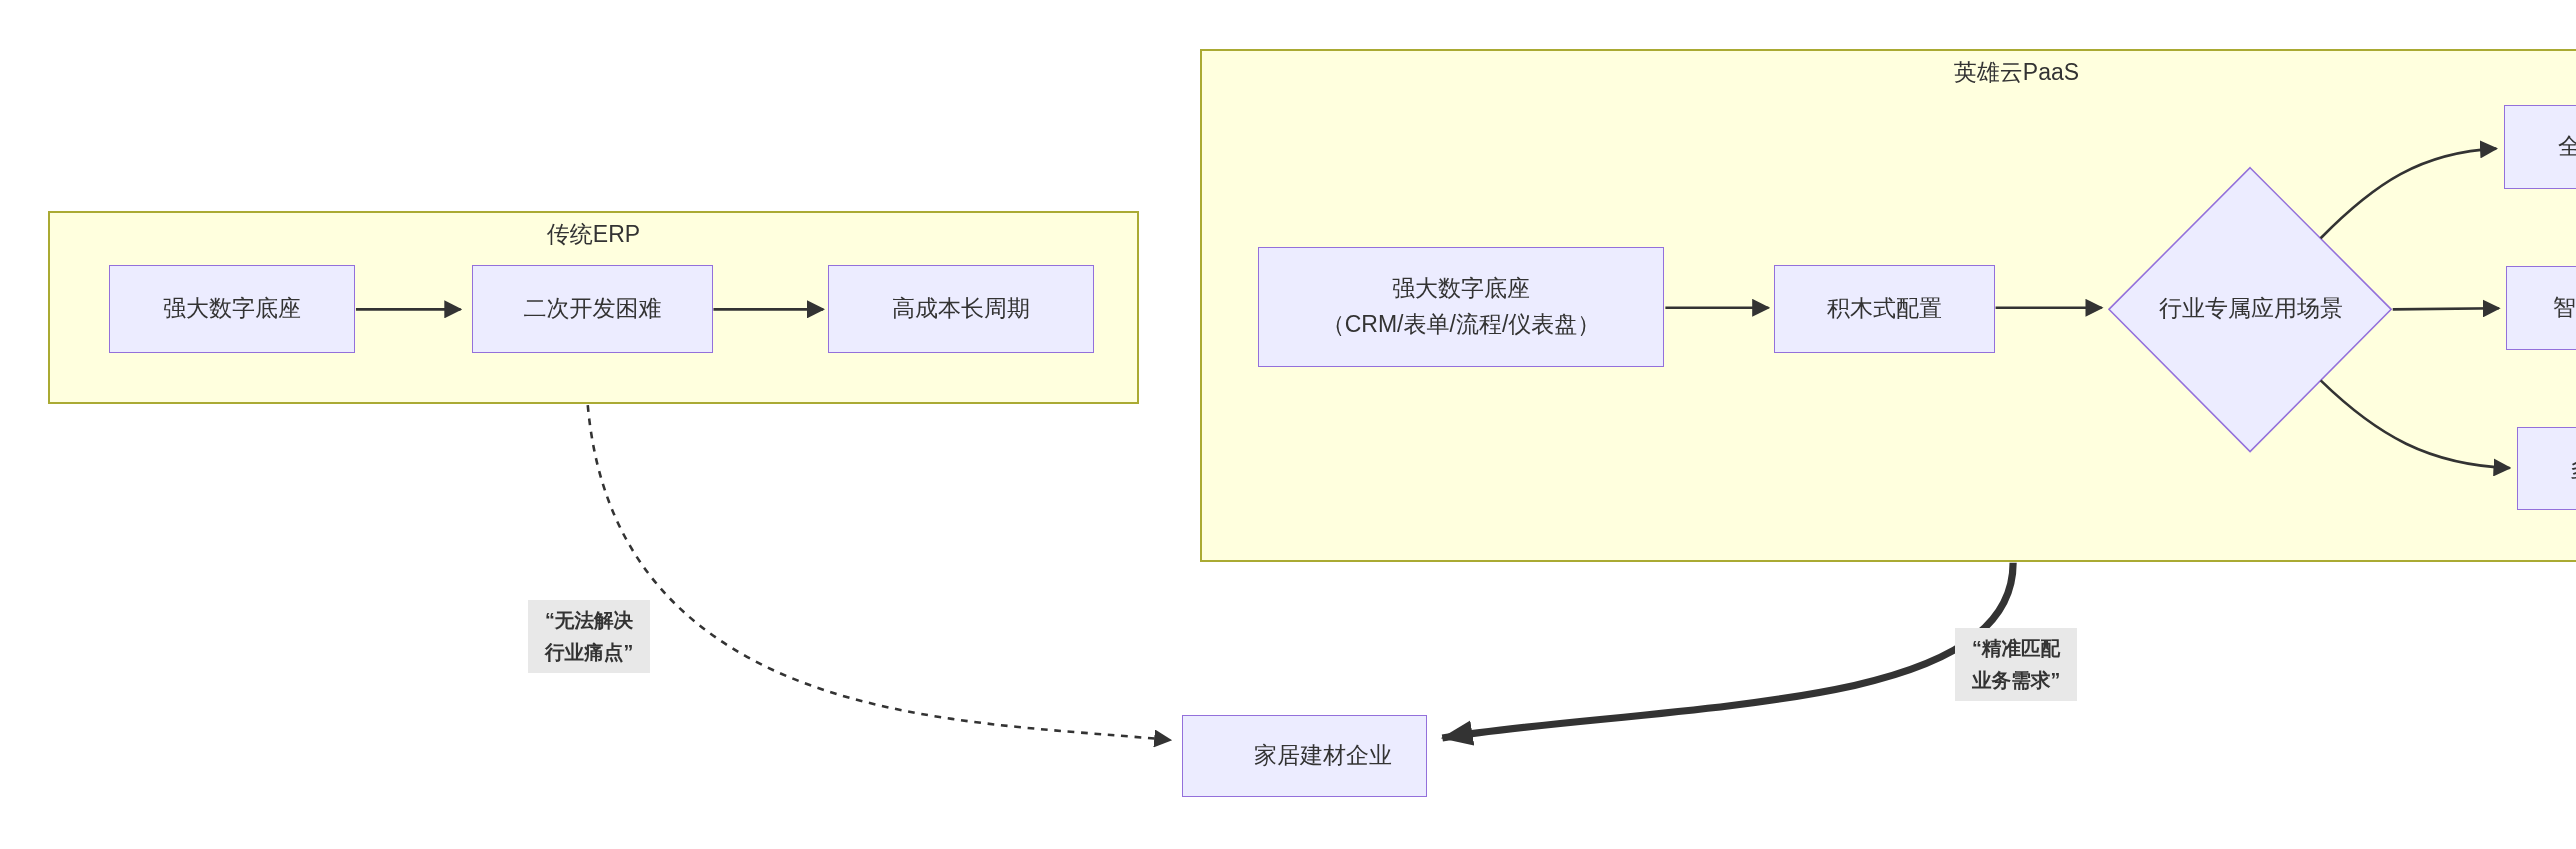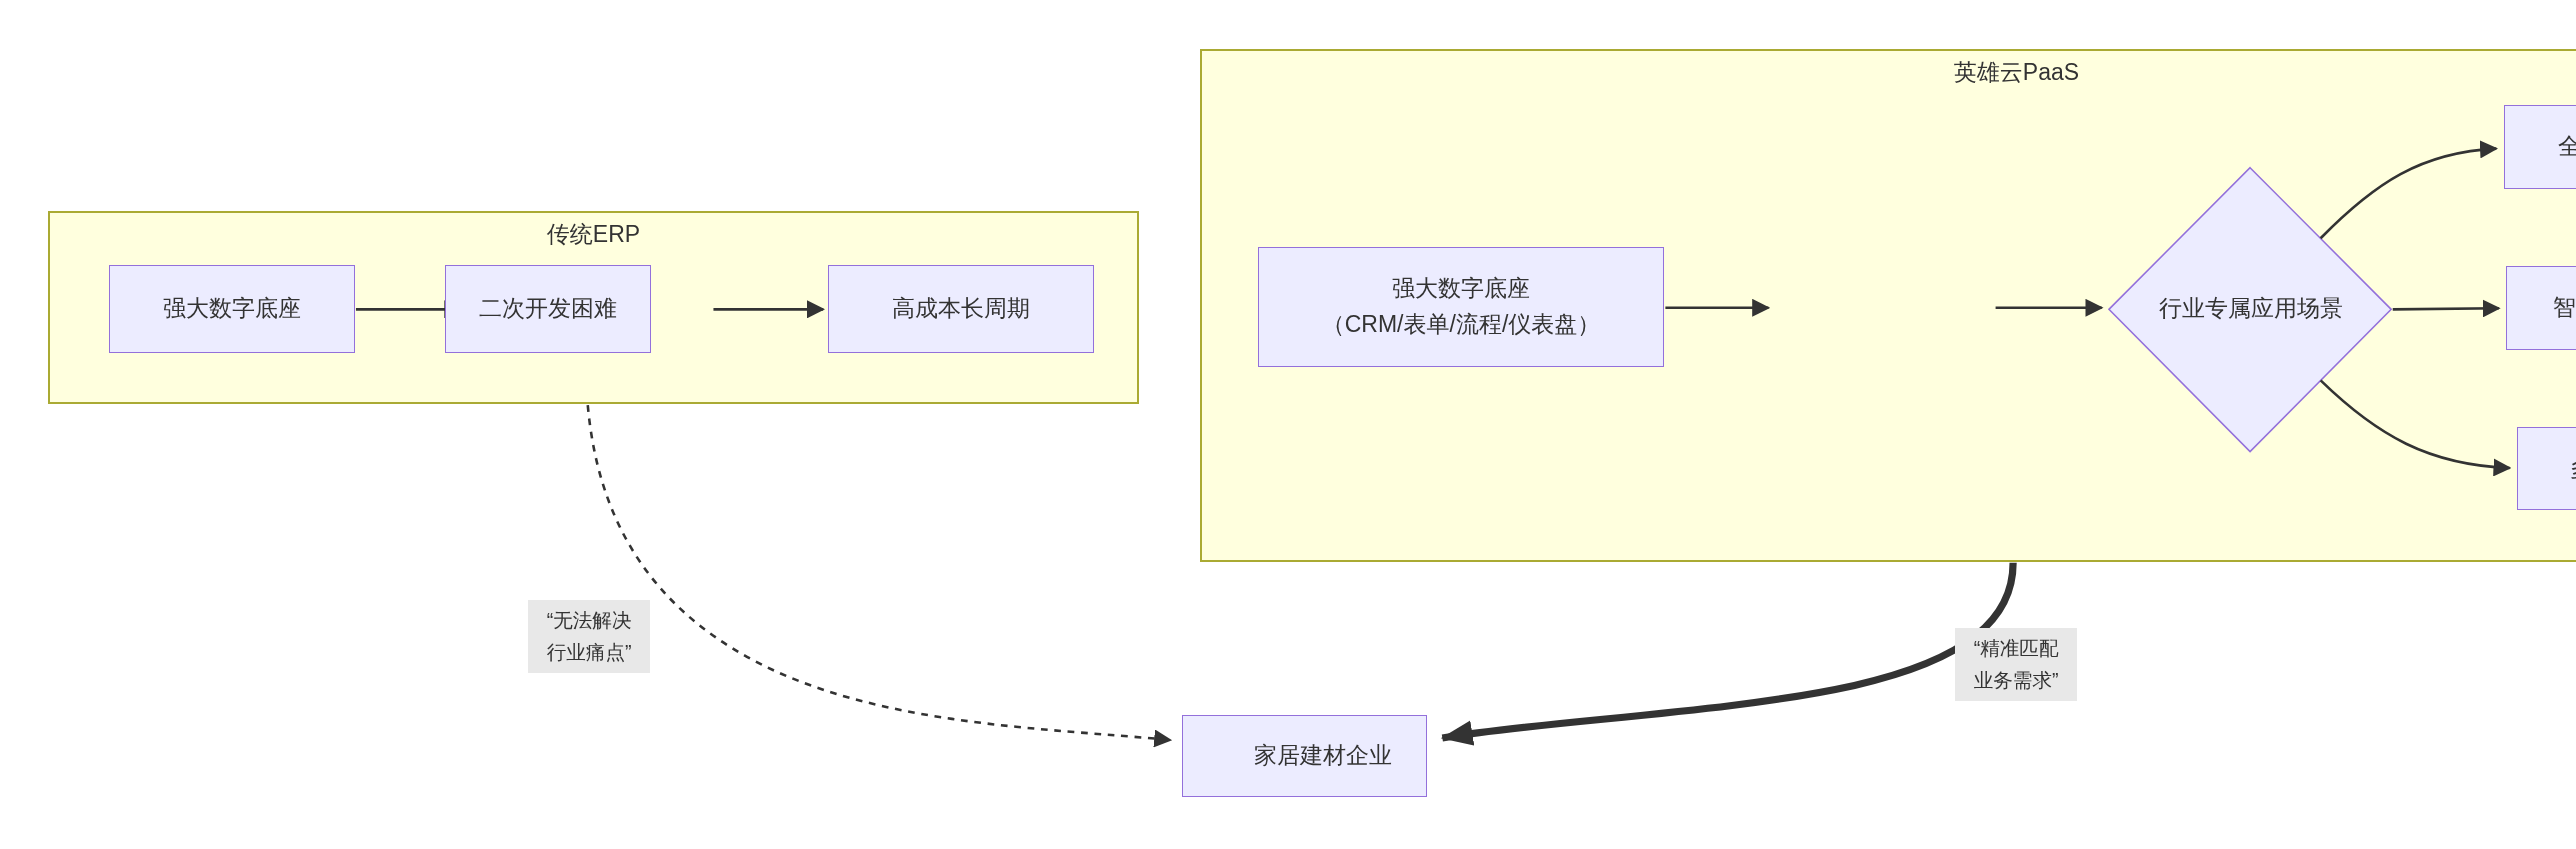--- a/index.html
+++ b/index.html
@@ -39,20 +39,21 @@
     font-size:23px;text-align:center;
     color:var(--text,#333333);
   }
   .edge-label{
     position:absolute;
     background:var(--edge-label-bg,rgba(232,232,232,0.85));
     font-size:19.6px;line-height:1.6;
     text-align:center;
     padding:5.2px 2.1px;
     color:var(--text,#333333);
+    font-weight:bold;
   }
   svg.edge-layer{position:absolute;left:0;top:0;}
   .edge{fill:none;stroke:var(--edge,#333333);stroke-width:5px;}
   .edge.dotted{stroke-dasharray:13 13;}
   .edge.thick{stroke-width:14px;}
   .arrowhead{fill:var(--edge,#333333);}
   .diamond-shape{fill:var(--node-fill,#ECECFF);stroke:var(--node-border,#9370DB);stroke-width:3px;}
 </style>
 </head>
 <body>
@@ -89,30 +90,33 @@
     <path class="edge" d="M 4505 738 C 4615 845, 4715 902, 4872 908" marker-end="url(#arrow)"></path>
 
     <path class="edge dotted" d="M 1141 786 C 1160 1000, 1255 1170, 1460 1280 C 1700 1408, 2020 1412, 2272 1436" marker-end="url(#arrow)"></path>
 
     <path class="edge thick" d="M 3908 1092 C 3908 1200, 3820 1280, 3600 1330 C 3350 1385, 3020 1396, 2800 1432" marker-end="url(#arrow-big)"></path>
   </svg>
 
   <div class="node" style="left:109px;top:265px;width:246px;height:88px;">
     <div>强大数字底座</div>
   </div>
-  <div class="node" style="left:445px;top:265px;width:206px;height:88px;">
+  <div class="node" style="left:472px;top:265px;width:241px;height:88px;">
     <div>二次开发困难</div>
   </div>
   <div class="node" style="left:828px;top:265px;width:266px;height:88px;">
     <div>高成本长周期</div>
   </div>
 
   <div class="node" style="left:1258px;top:247px;width:406px;height:120px;">
     <div>强大数字底座</div>
     <div>（CRM/表单/流程/仪表盘）</div>
+  </div>
+  <div class="node" style="left:1774px;top:265px;width:221px;height:88px;">
+    <div>积木式配置</div>
   </div>
   <div class="diamond-label" style="left:2122px;top:287px;width:258px;height:43px;">
     <div>行业专属应用场景</div>
   </div>
   <div class="node" style="left:2504px;top:105px;width:269px;height:84px;">
     <div>全流程项目管理</div>
   </div>
   <div class="node" style="left:2506px;top:266px;width:266px;height:84px;">
     <div>智能BOM与MRP</div>
   </div>

